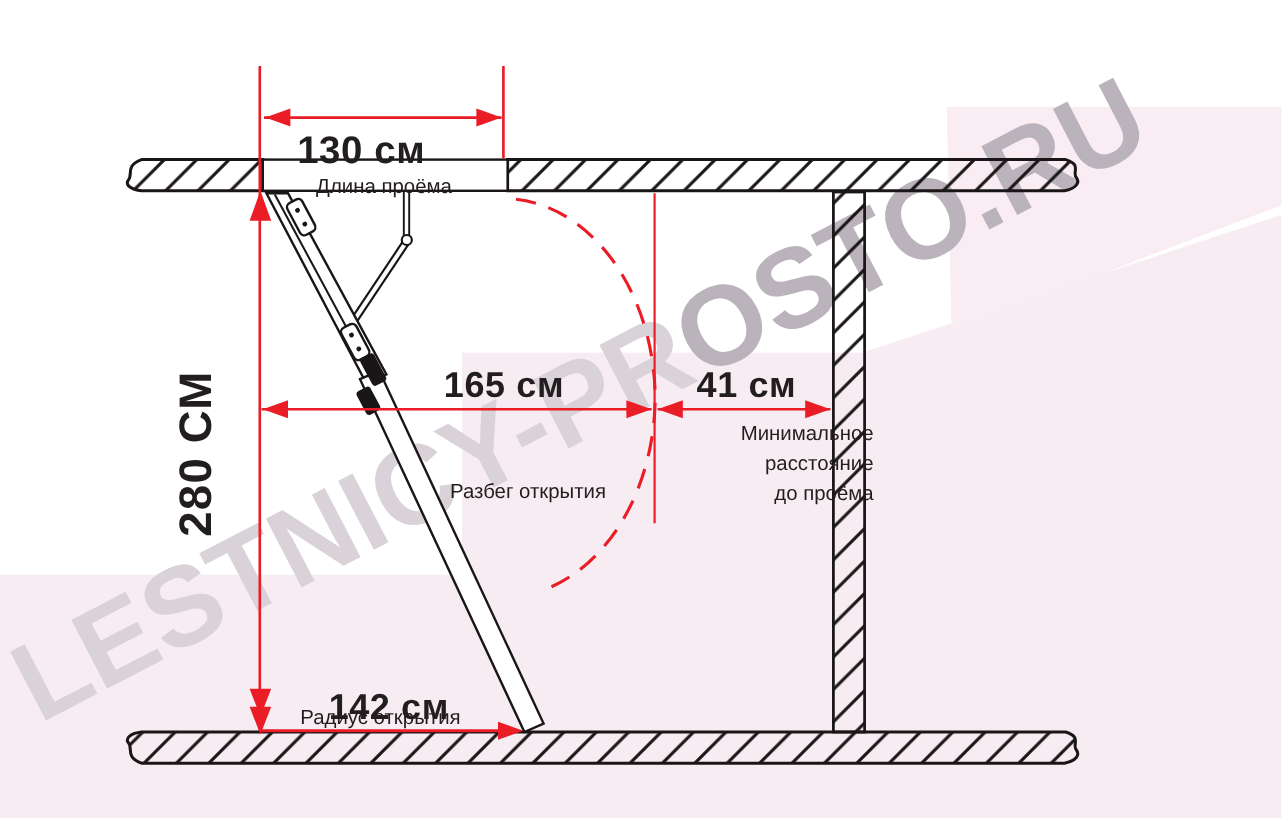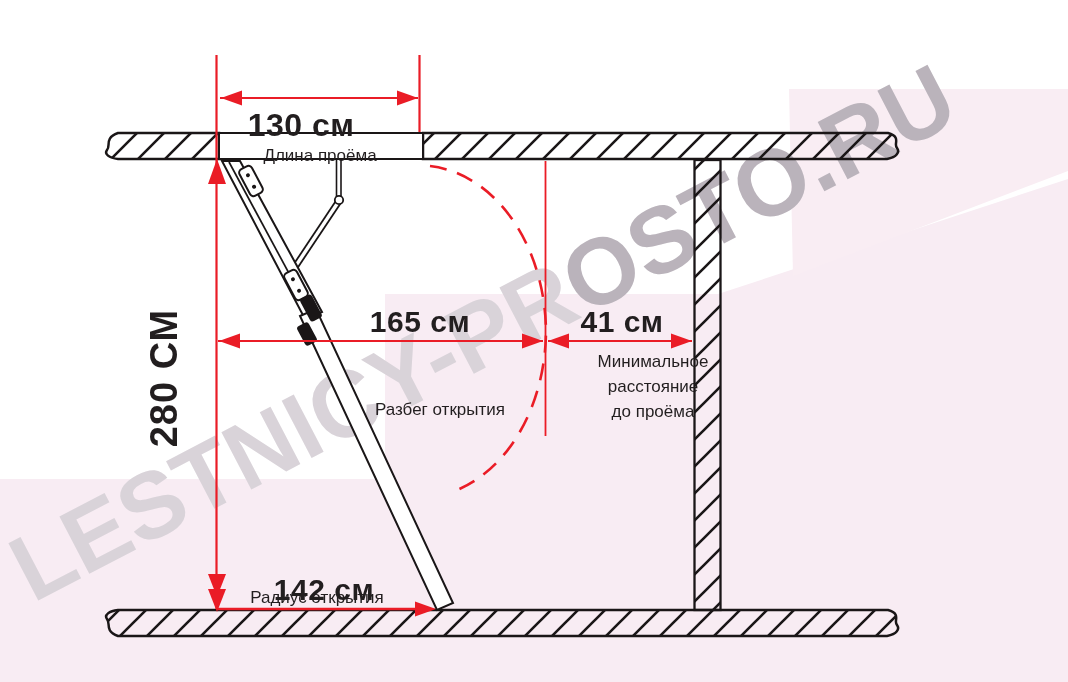--- a/index.html
+++ b/index.html
@@ -17,21 +17,21 @@
   .wm-dark{color:#bab3bb;}
   .lbl{position:absolute;text-align:center;}
   .val{font-weight:700;font-size:30px;letter-spacing:0.5px;}
   .val-big{font-weight:700;font-size:32px;letter-spacing:0.5px;}
   .cap{font-size:17px;font-weight:400;margin-top:44px;}
   .v280{
     position:absolute;left:71px;top:355px;width:190px;height:46px;
     transform:rotate(-90deg);transform-origin:50% 50%;
     text-align:center;font-weight:700;font-size:38px;letter-spacing:1px;
   }
-  .wall-note{position:absolute;left:578px;top:349px;width:150px;text-align:center;
+  .wall-note{position:absolute;left:578px;top:349px;width:150px;text-align:right;
     font-size:17px;line-height:25px;font-weight:400;}
   .wall-note span{display:block;}
 </style>
 </head>
 <body>
 
 <div class="stage">
 
   <svg width="1068" height="682" viewBox="0 0 1068 682" aria-hidden="true">
     <polygon points="0,479 385,479 385,294 718,294 1068,179 1068,682 0,682" fill="#f8ecf3"></polygon>

